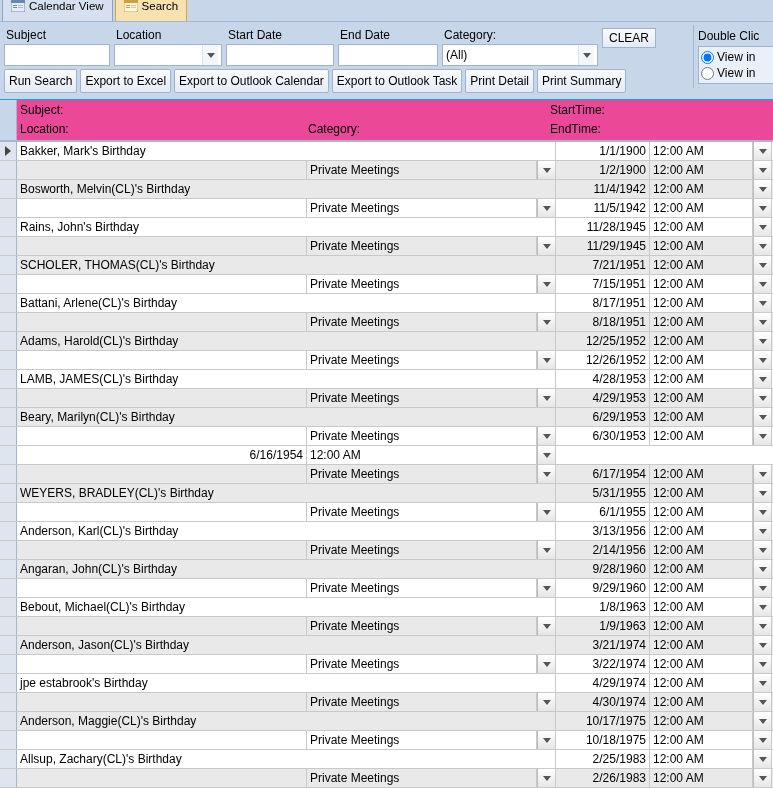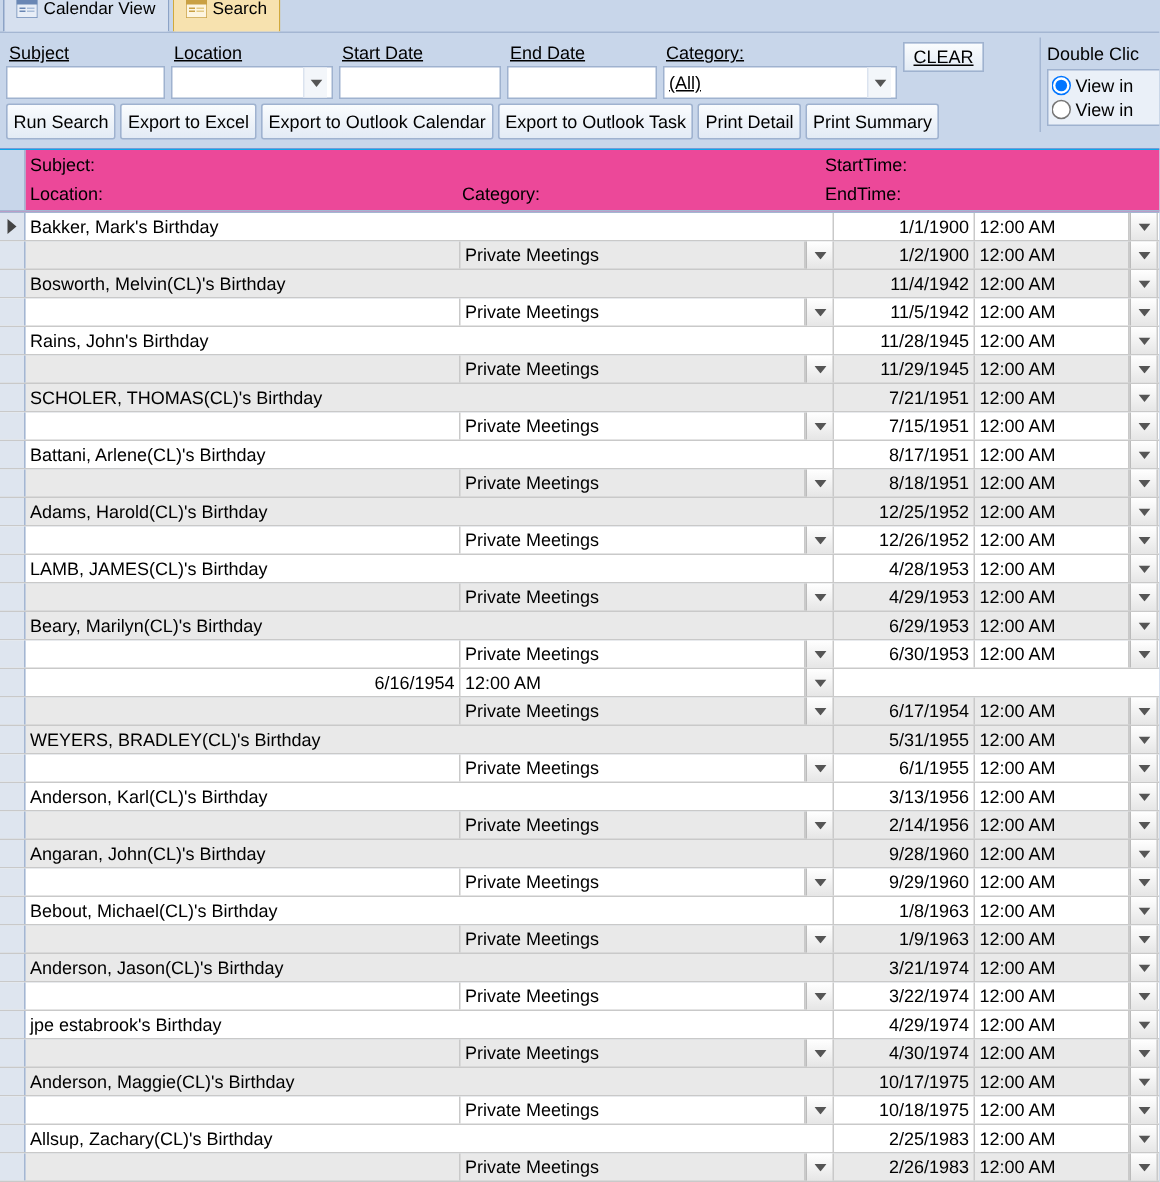--- a/index.html
+++ b/index.html
@@ -5,35 +5,35 @@
 * { box-sizing: border-box; margin: 0; padding: 0; }
 body { font-family: "Segoe UI", Tahoma, sans-serif; font-size: 12px; background: #c8d6ea; color: #000; overflow: hidden; width: 773px; height: 788px; position: relative; }
 
 .tabstrip { height: 21px; background: #c8d6ea; display: flex; align-items: flex-end; padding-left: 2px; }
 .tab { display: flex; align-items: center; gap: 4px; padding: 2px 8px; height: 32px; background: #d6e0ef; border: 1px solid #8ca3c6; border-bottom: none; border-radius: 3px 3px 0 0; margin-right: 2px; cursor: pointer; font-size: 11.5px; }
 .tab.active { background: #f7e2af; border-color: #d1a93b; }
 .tabicon { width: 14px; height: 12px; display: inline-block; }
 .tabicon svg { display:block; }
 
 .toolbar { background: #c8d6ea; border-top: 1px solid #a4b6d2; padding: 4px 4px 2px; }
-.fieldrow { display: flex; gap: 4px; align-items: flex-start; text-decoration: underline; }
+.fieldrow { display: flex; gap: 4px; align-items: flex-start; }
 .field { display: flex; flex-direction: column; }
 .field label { font-size: 12px; padding: 2px 2px; }
 .field input[type=text], .field .combo { height: 22px; border: 1px solid #9fb2cf; background: #fff; padding: 0 3px; font-size: 12px; }
 .combo { display: flex; align-items: center; justify-content: space-between; }
 .combo .arrow { width: 16px; height: 100%; display:flex; align-items:center; justify-content:center; border-left:1px solid #dbe3ef; background: #f3f6fa; }
 .clearbtn { border:1px solid #9fb2cf; background: linear-gradient(#fafcfe, #e3ebf5); padding: 2px 6px; font-size:12px; cursor:pointer; height:20px; margin-top:2px; }
 
 .buttonrow { display:flex; gap:3px; padding:3px 0 4px; }
 .btn { border:1px solid #9fb2cf; background: linear-gradient(#fafcfe, #e3ebf5); padding: 4px 4px; font-size:12px; cursor:pointer; border-radius:2px; }
 
 .rightpanel { position:absolute; top:25px; right:0; width:80px; background:#c8d6ea; padding:4px 0 4px 4px; border-left:1px solid #a4b6d2;}
 .rightpanel .hdr { font-size:12px; white-space:nowrap; margin-bottom:3px; }
 .rightpanel .grp { border:1px solid #9fb2cf; background:#eaf0f8; padding:2px; width:76px;}
-.rightpanel .rad { display:flex; gap:3px; font-size:12px; padding:1px 0; white-space:nowrap;}
+.rightpanel .rad { display:flex; align-items:center; gap:3px; font-size:12px; padding:1px 0; white-space:nowrap;}
 
 .colhdr { background:#ec4899; border-top:1px solid #0ea5e9; border-bottom:1px solid #a4b6d2; height:42px; position:relative;}
 .colhdr .lbl { position:absolute; font-size:12px; }
 .sel { position:absolute; left:0; top:0; bottom:0; width:17px; background:#c8d6ea; border-right:1px solid #a4b6d2;}
 
 .grid { border-top:1px solid #a4b6d2; }
 .row { display:grid; grid-template-columns: 17px 290px 230px 19px 94px 103px 19px; height:19px; border-bottom:1px solid #c9c9c9; background:#fff; }
 .row.alt { background:#e9e9e9; }
 .row > div { border-right:1px solid #c9c9c9; display:flex; align-items:center; padding:0 3px; overflow:hidden; white-space:nowrap; font-size:12px;}
 .row .rsel { background:#dee5ef; border-right:1px solid #a4b6d2; justify-content:center; padding:0; position:relative;}

